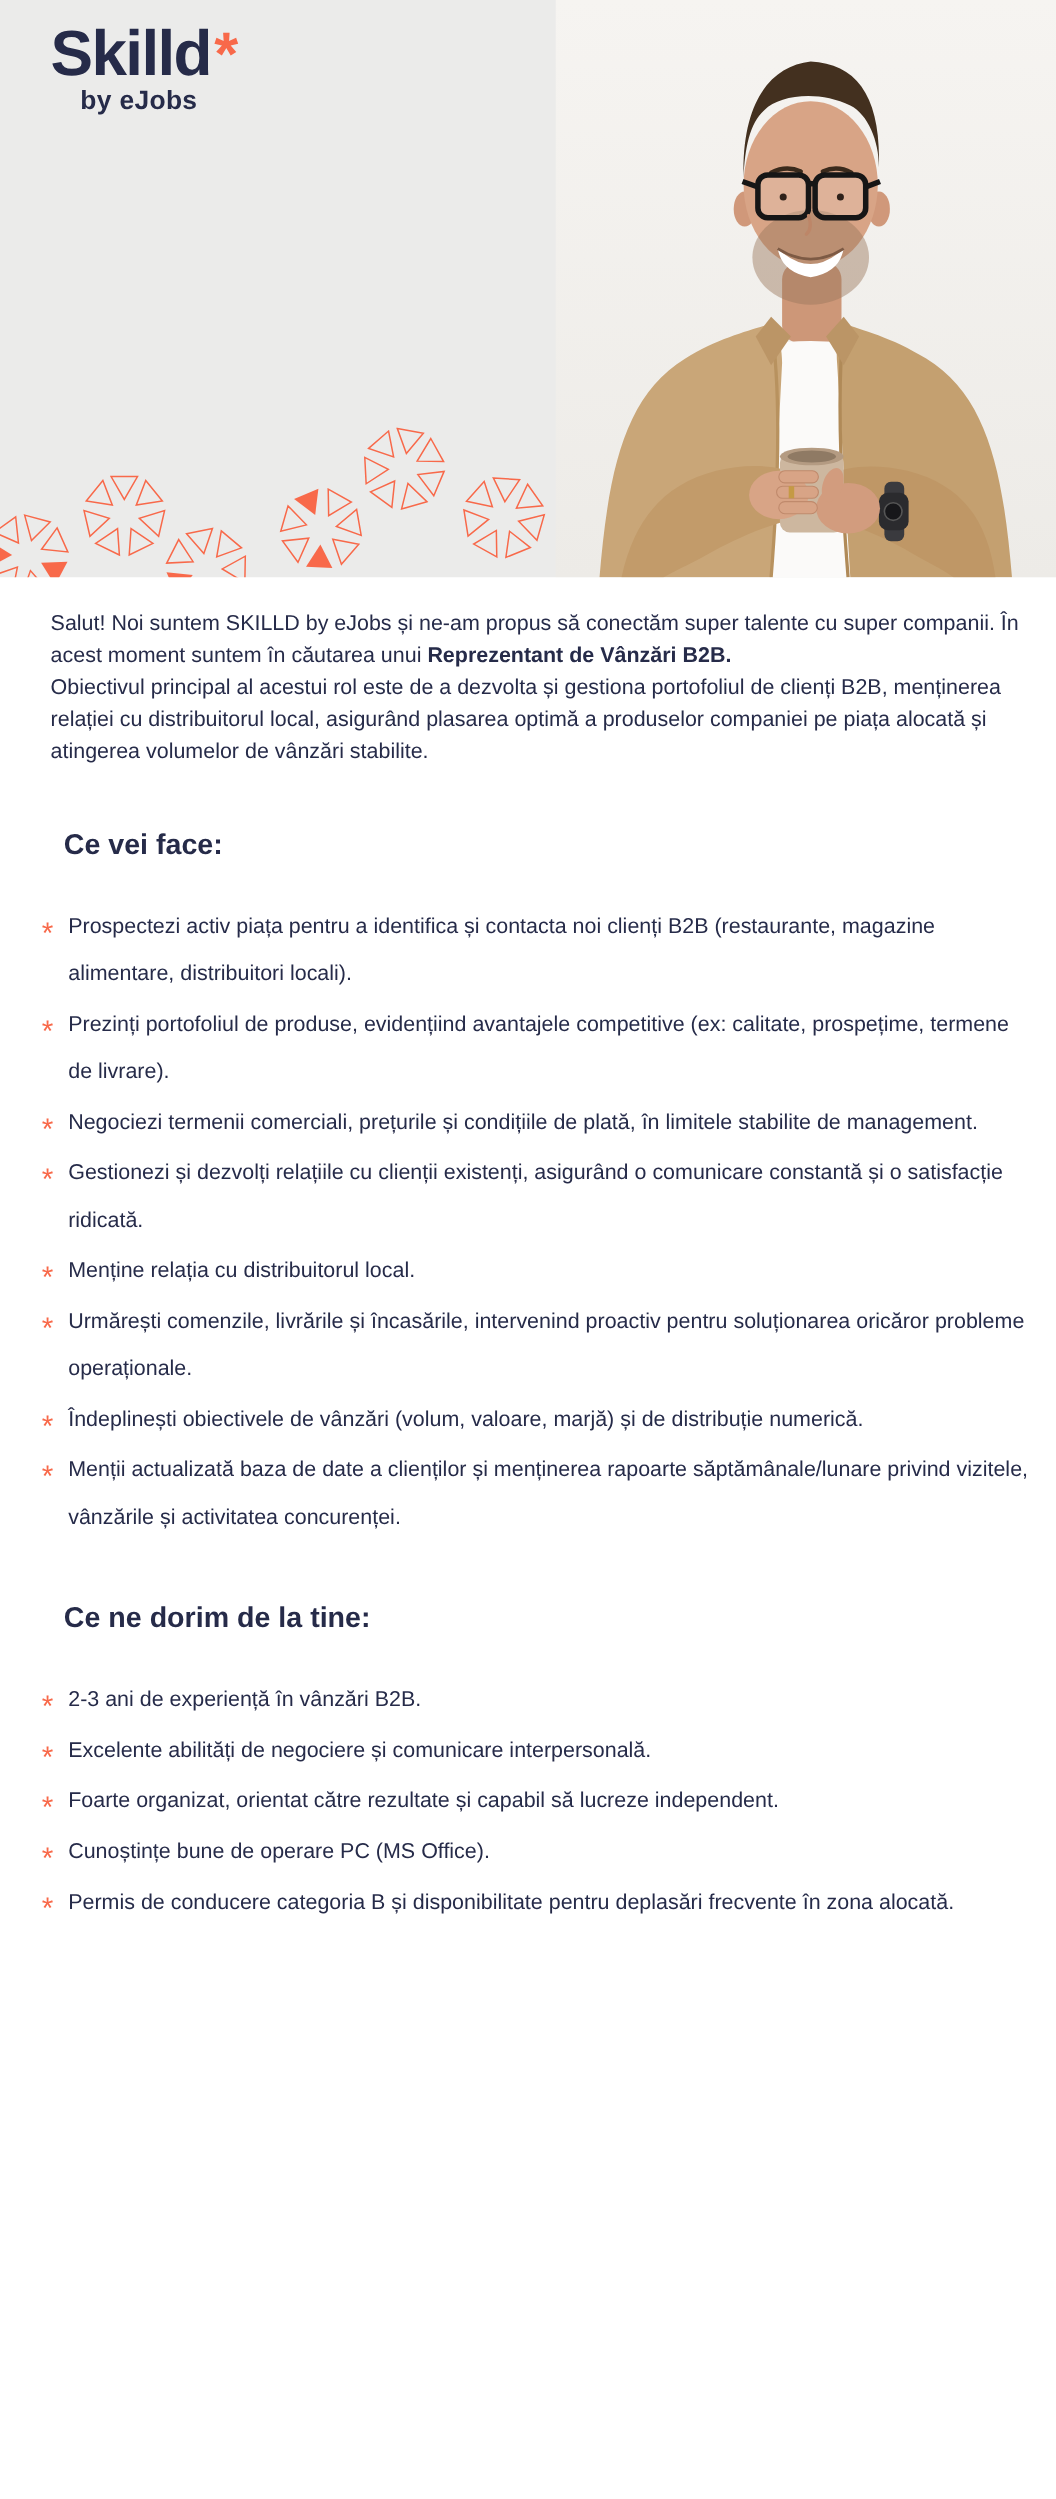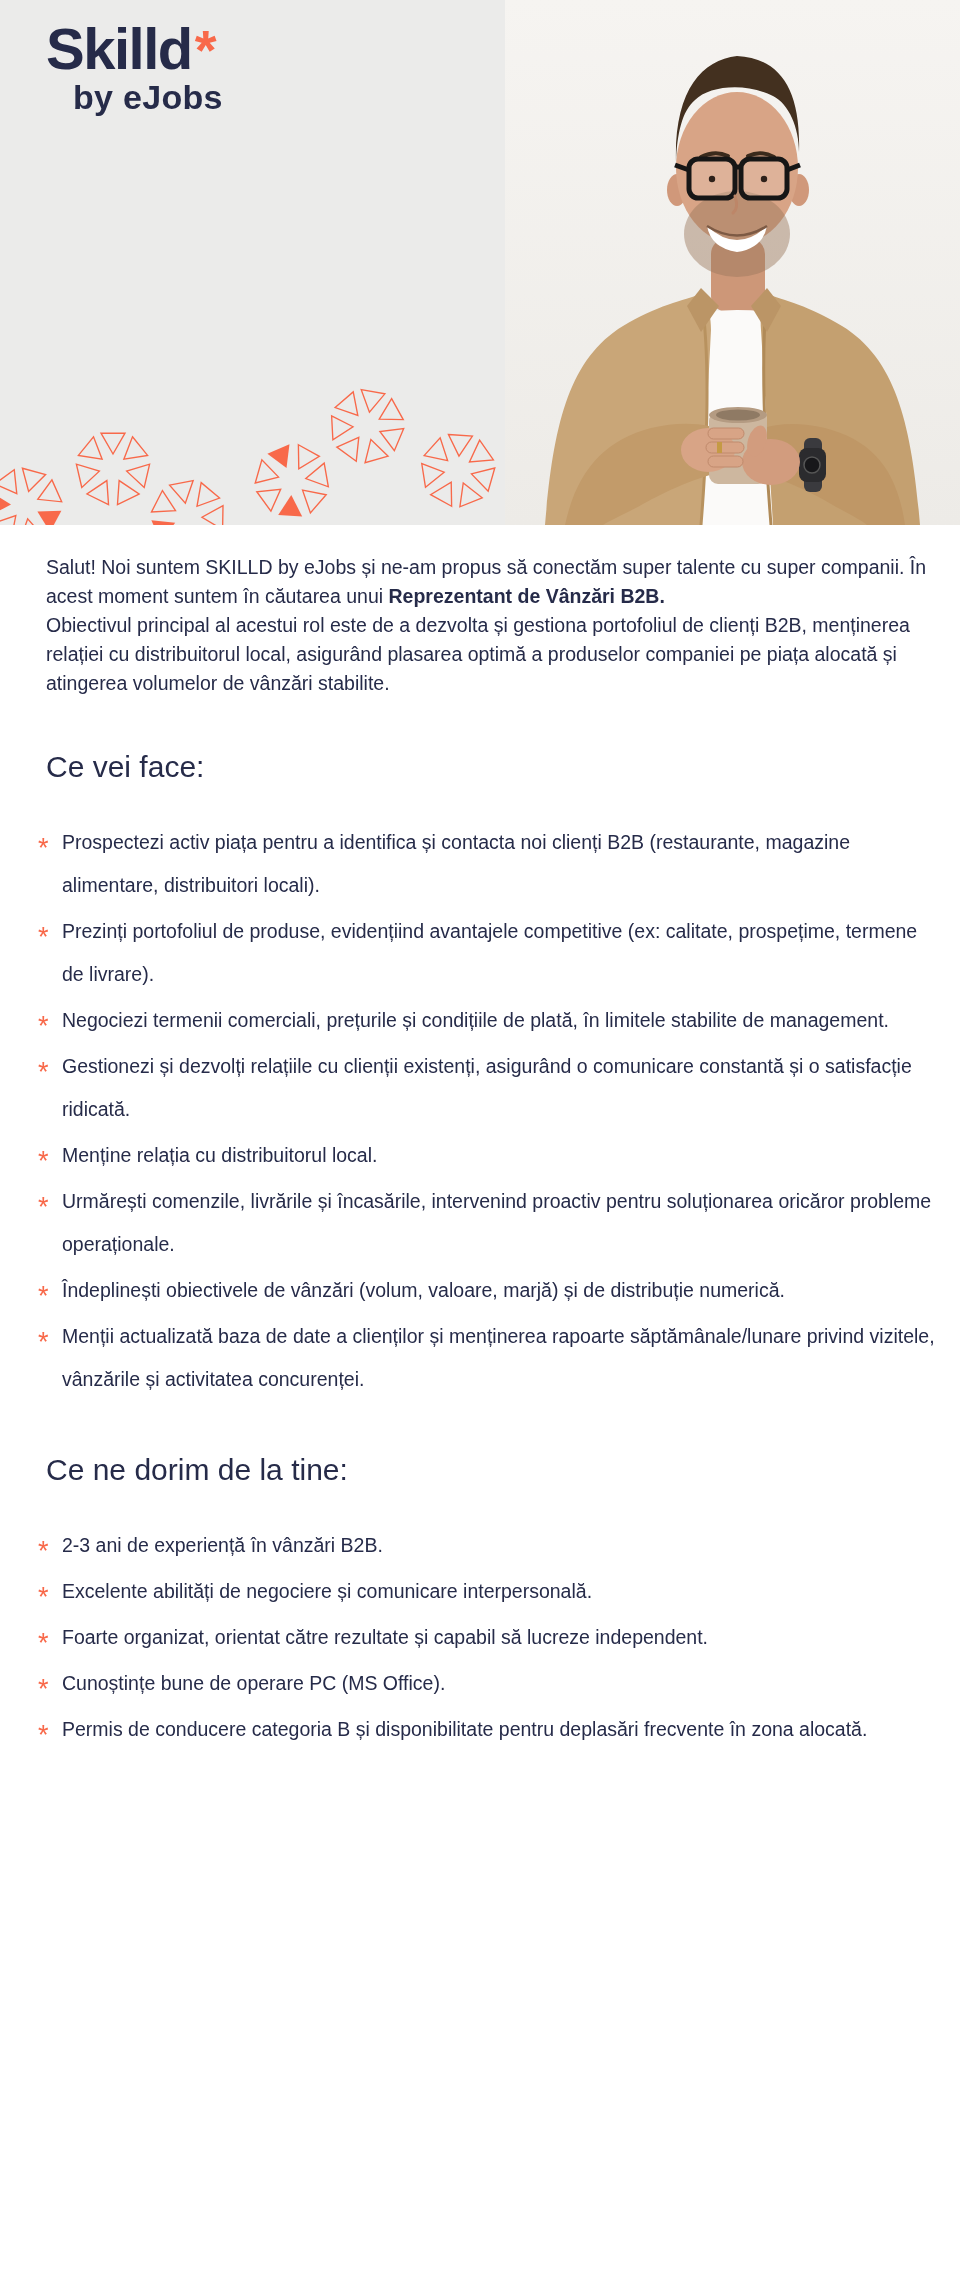--- a/index.html
+++ b/index.html
@@ -12,32 +12,32 @@
   *{box-sizing:border-box;}
   html,body{margin:0;padding:0;}
   body{font-family:"Liberation Sans","DejaVu Sans",sans-serif;background:#fff;}
   .page{position:relative;width:960px;height:1896px;overflow:hidden;background:var(--content-bg);}
 
   
   .hero{position:absolute;top:0;left:0;width:960px;height:525px;background:var(--header-bg);}
   .logo{position:absolute;top:20px;left:46px;color:var(--navy);}
   .logo-main{font-size:58px;font-weight:700;letter-spacing:-1.5px;line-height:1.0;}
   .logo-star{color:var(--orange);font-size:56px;font-weight:700;margin-left:3px;}
-  .logo-sub{font-size:34px;font-weight:700;margin:0 0 0 27px;letter-spacing:.3px;}
+  .logo-sub{font-size:24px;font-weight:700;margin:0 0 0 27px;letter-spacing:.3px;}
   .job-title{position:absolute;top:243px;left:48px;margin:0;font-size:49px;line-height:63px;
              font-weight:700;color:var(--navy);letter-spacing:-.5px;}
   .hero-photo{position:absolute;top:0;right:0;width:455px;height:525px;}
   .hero-decor{position:absolute;left:0;top:383px;width:510px;height:142px;overflow:hidden;}
 
   
   .content{position:absolute;top:525px;left:0;width:960px;height:1515px;background:var(--content-bg);
            padding:28px 20px 0 46px;color:var(--navy);overflow:hidden;}
   .intro{font-size:19.5px;line-height:29px;margin:0;}
   .intro b{font-weight:700;}
-  .section-heading{font-size:30px;line-height:34px;font-weight:400;margin:52px 0 0 0;color:var(--navy);}
+  .section-heading{font-size:26px;line-height:34px;font-weight:700;margin:52px 0 0 12px;color:var(--navy);}
   ul.bullets{list-style:none;margin:37px 0 0 -8px;padding:0;}
   .bullets li{position:relative;padding-left:24px;font-size:19.5px;line-height:43px;margin:0 0 3px 0;}
   .mark{position:absolute;left:0;top:6px;color:var(--orange);font-size:27px;line-height:43px;}
 
   
   .bottom-band{position:absolute;left:0;top:2040px;width:960px;height:232px;background:var(--header-bg);}
   .decor-left{position:absolute;left:0;top:2030px;width:262px;height:242px;overflow:hidden;}
   .decor-right{position:absolute;right:0;top:1985px;width:150px;height:287px;overflow:hidden;}
   .bottom-bar{position:absolute;left:118px;top:2267px;width:345px;height:5px;background:var(--navy);}
 

